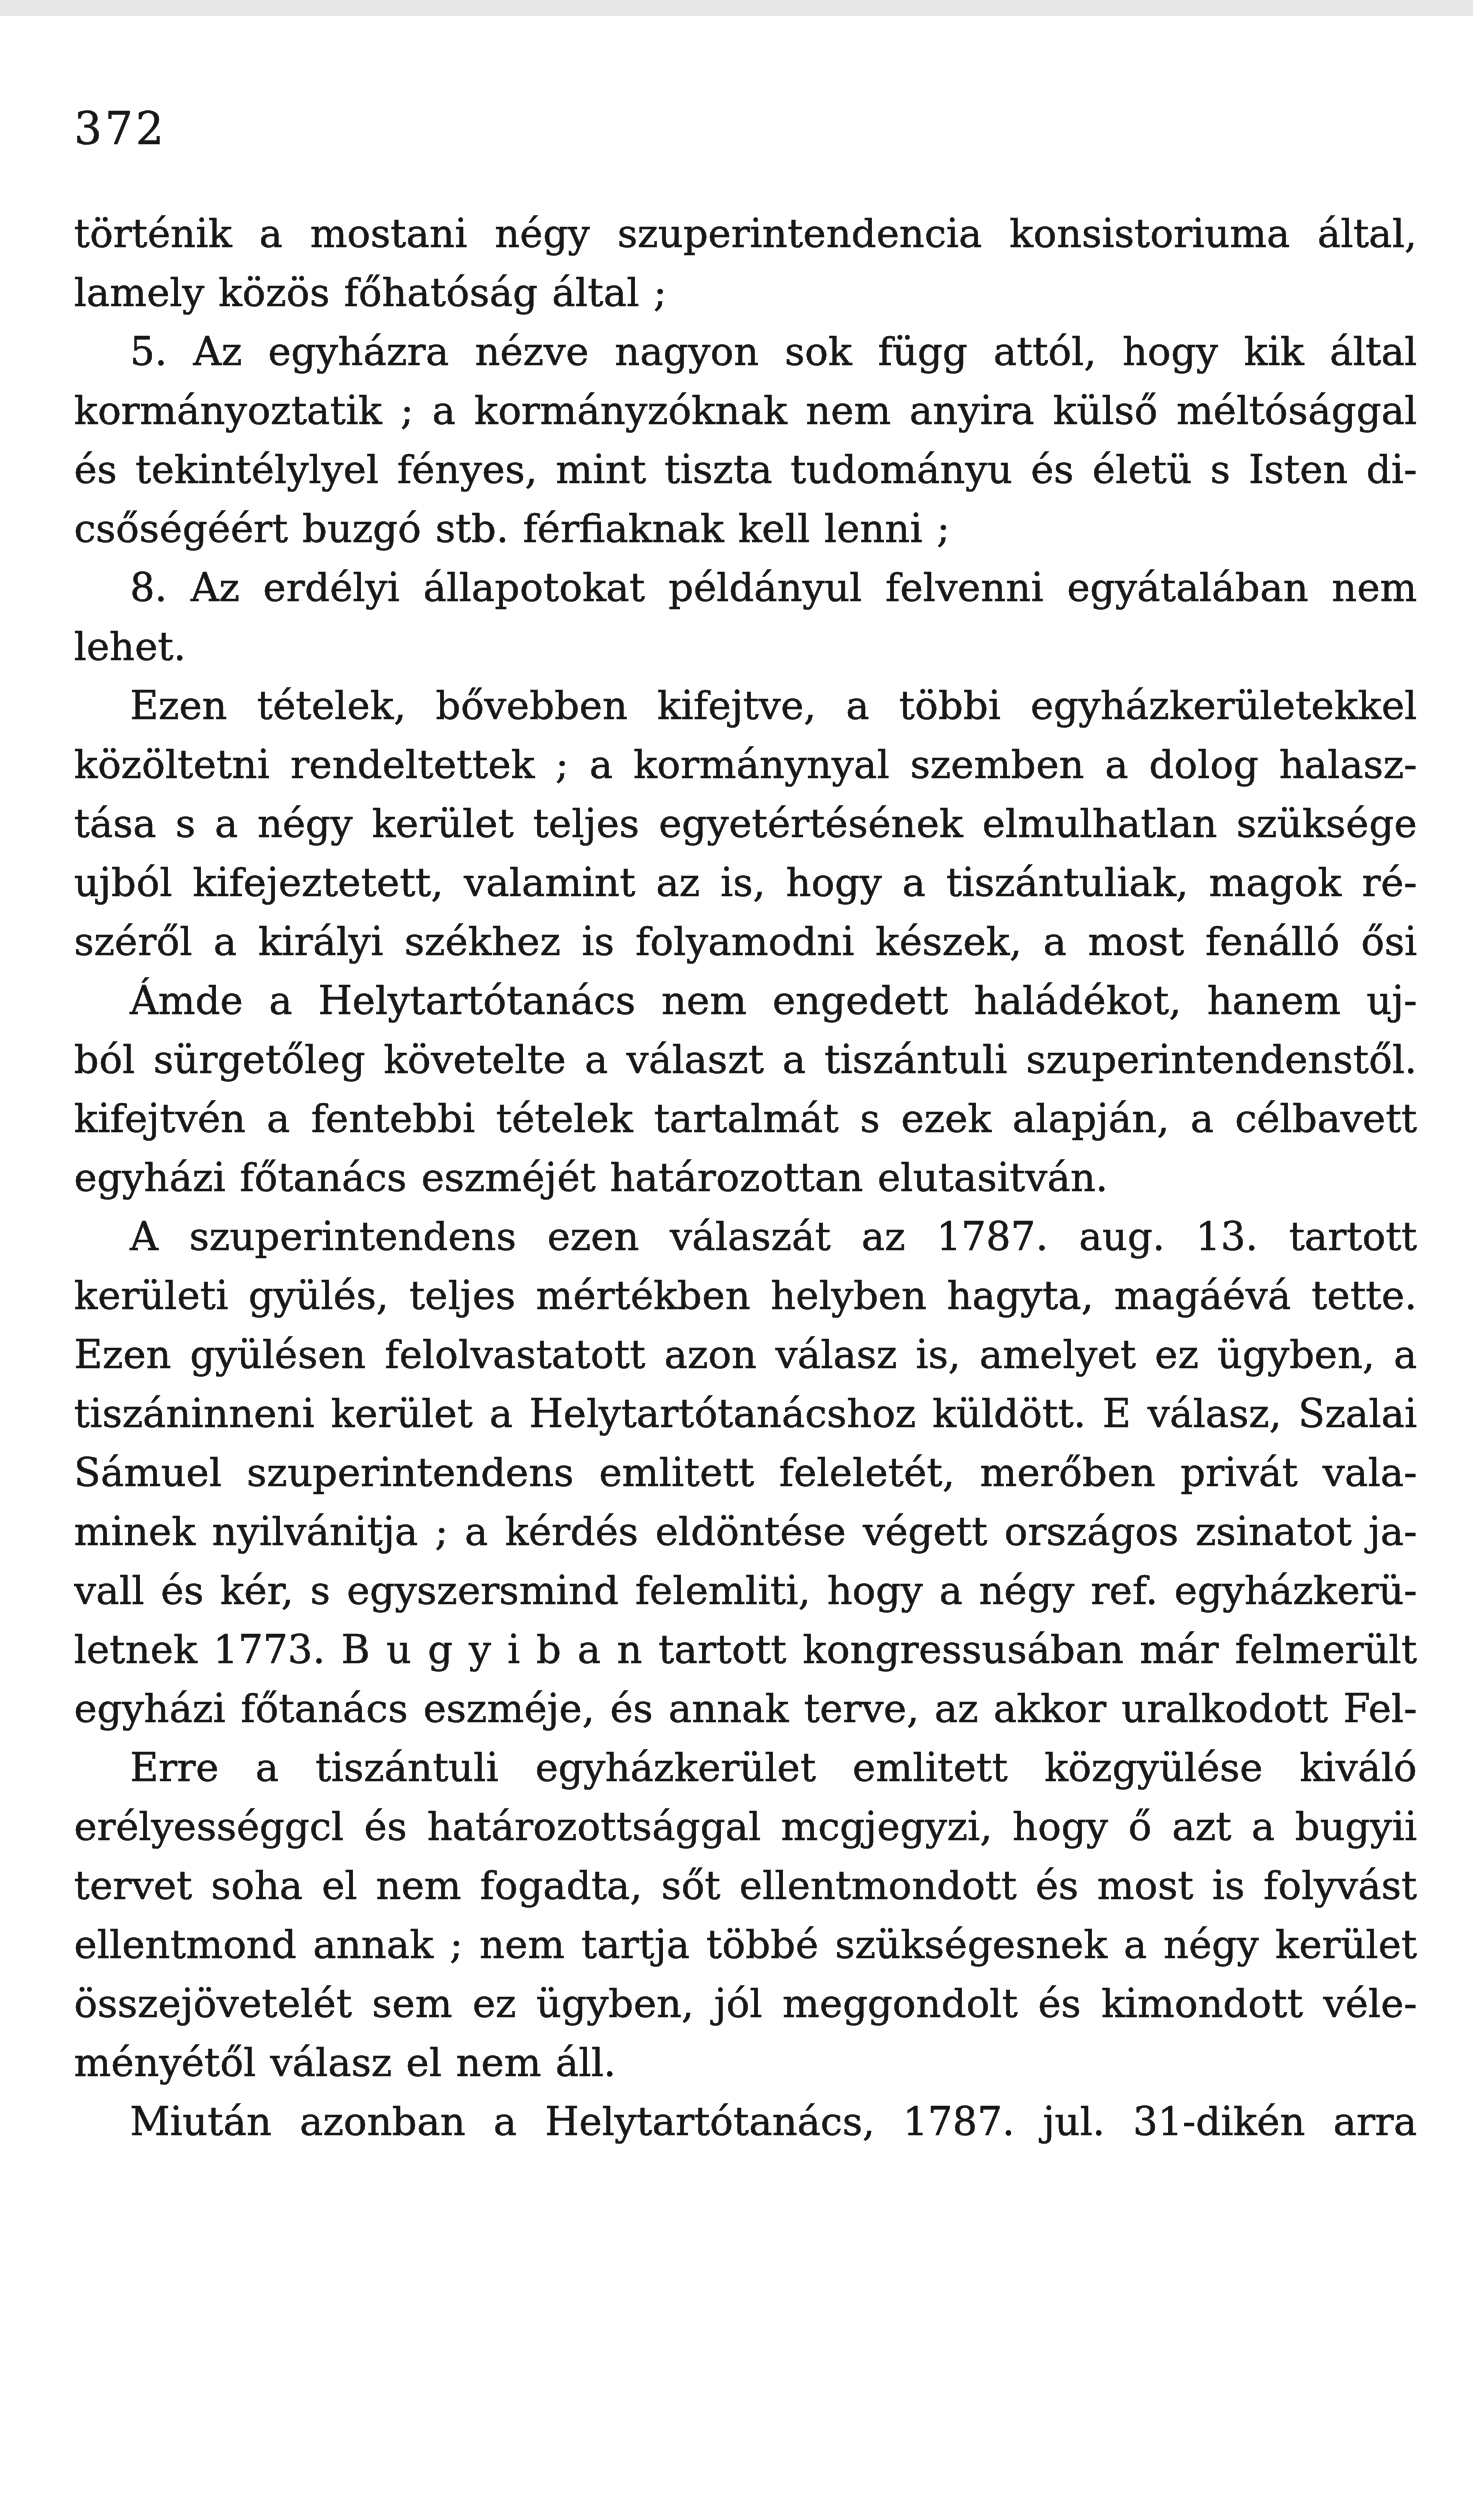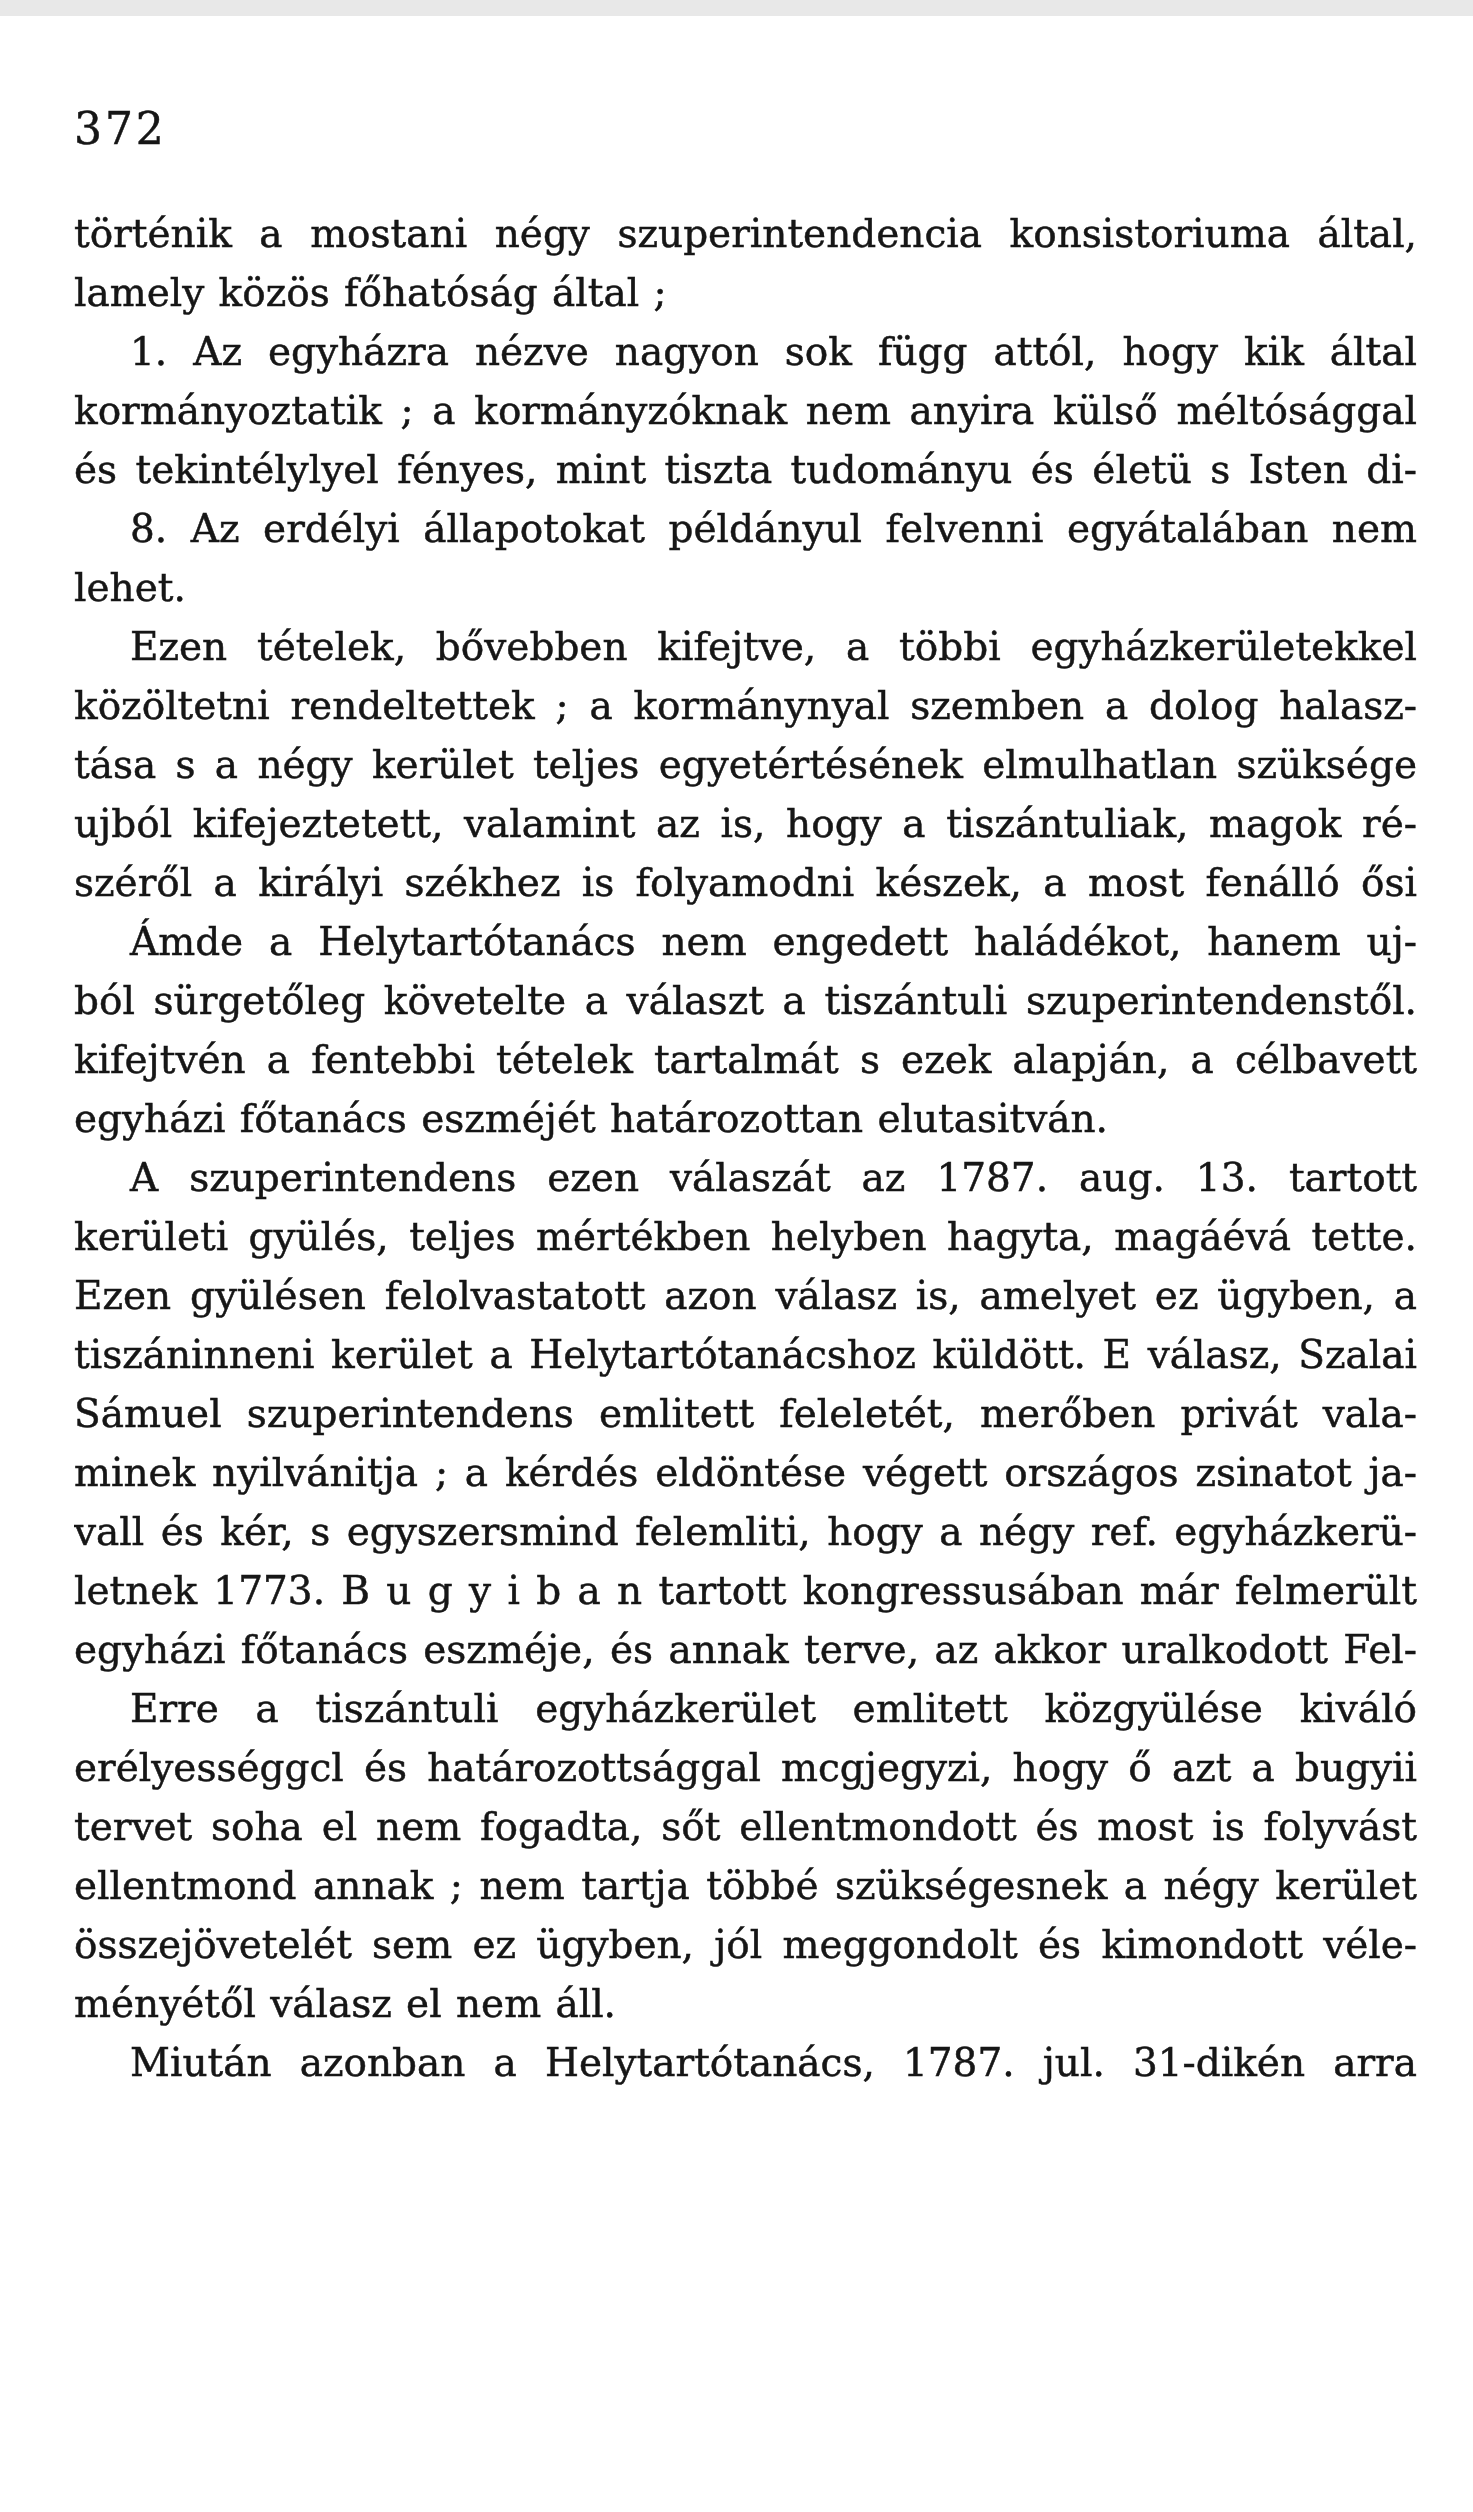--- a/index.html
+++ b/index.html
@@ -46,23 +46,24 @@
   }
 </style>
 </head>
 <body>
 
 <div class="page">
   <div class="pagenum">372</div>
   <div class="body-block" id="body-block">
       <div class="line">történik a mostani négy szuperintendencia konsistoriuma által, mint</div>
       <div class="line endline">lamely közös főhatóság által ;</div>
-      <div class="line indent">1. Az egyházra nézve nagyon sok függ attól, hogy kik által</div>
+      <div class="line indent">5. Az egyházra nézve nagyon sok függ attól, hogy kik által</div>
       <div class="line">kormányoztatik ; a kormányzóknak nem anyira külső méltósággal</div>
       <div class="line">és tekintélylyel fényes, mint tiszta tudományu és életü s Isten di-</div>
+      <div class="line endline">csőségéért buzgó stb. férfiaknak kell lenni ;</div>
       <div class="line indent">8. Az erdélyi állapotokat példányul felvenni egyátalában nem</div>
       <div class="line endline">lehet.</div>
       <div class="line indent">Ezen tételek, bővebben kifejtve, a többi egyházkerületekkel</div>
       <div class="line">közöltetni rendeltettek ; a kormánynyal szemben a dolog halasz-</div>
       <div class="line">tása s a négy kerület teljes egyetértésének elmulhatlan szüksége</div>
       <div class="line">ujból kifejeztetett, valamint az is, hogy a tiszántuliak, magok ré-</div>
       <div class="line">széről a királyi székhez is folyamodni készek, a most fenálló ősi</div>
       <div class="line indent">Ámde a Helytartótanács nem engedett haládékot, hanem uj-</div>
       <div class="line">ból sürgetőleg követelte a választ a tiszántuli szuperintendenstől.</div>
       <div class="line">kifejtvén a fentebbi tételek tartalmát s ezek alapján, a célbavett</div>

